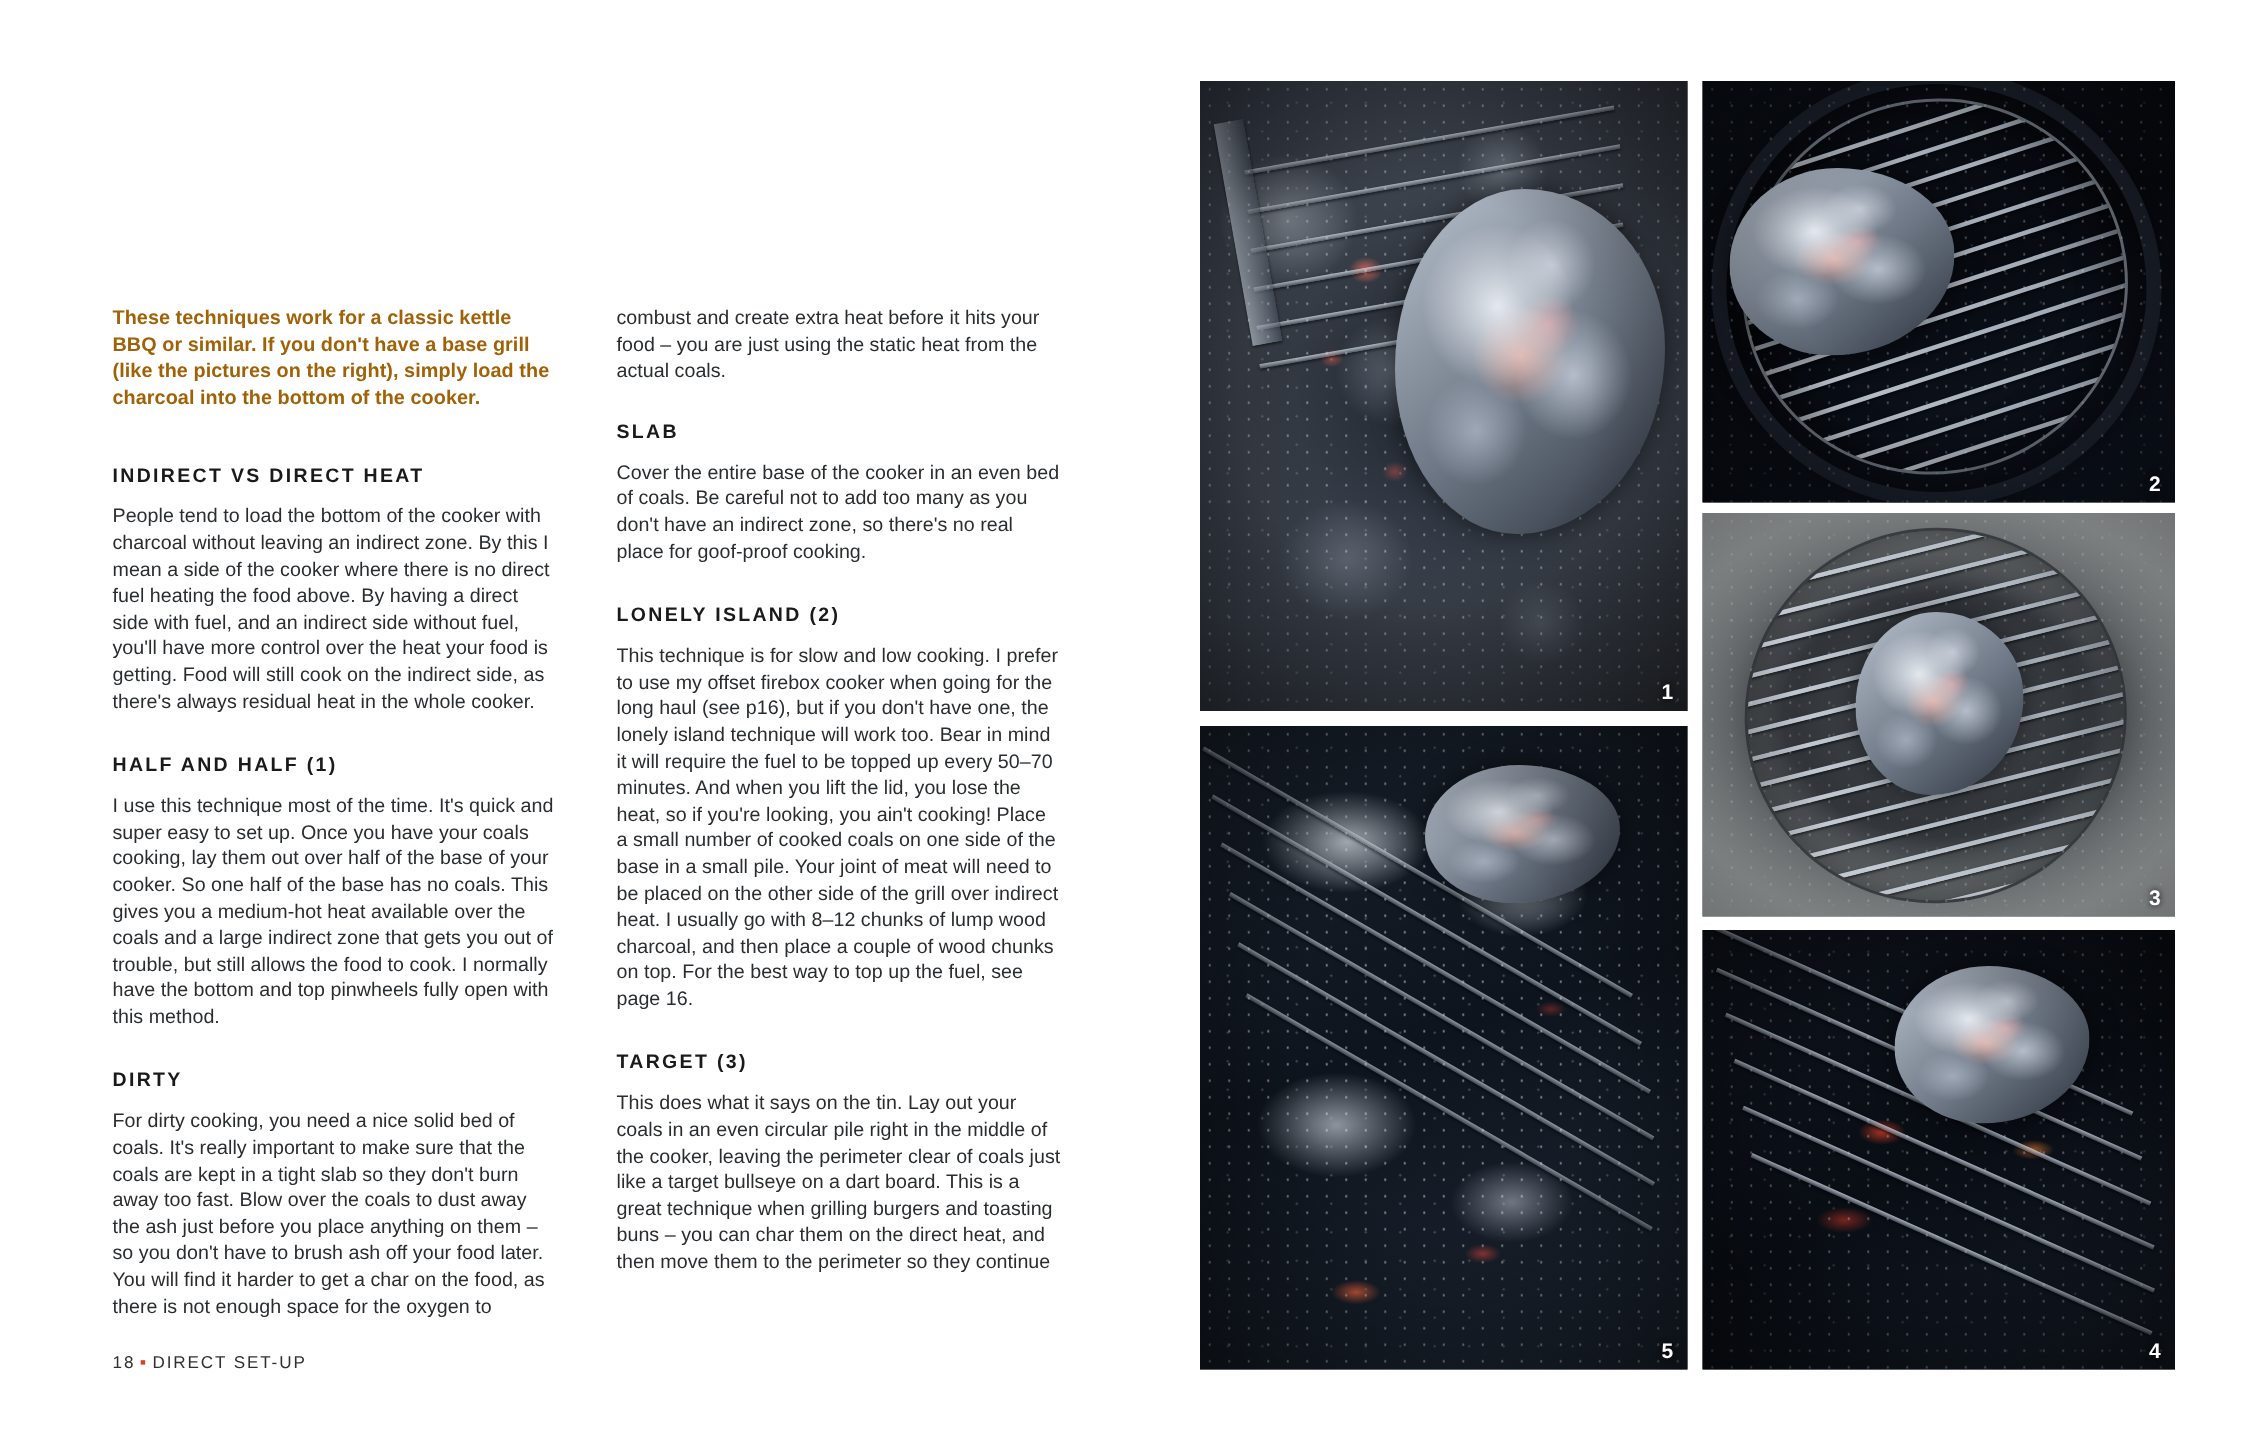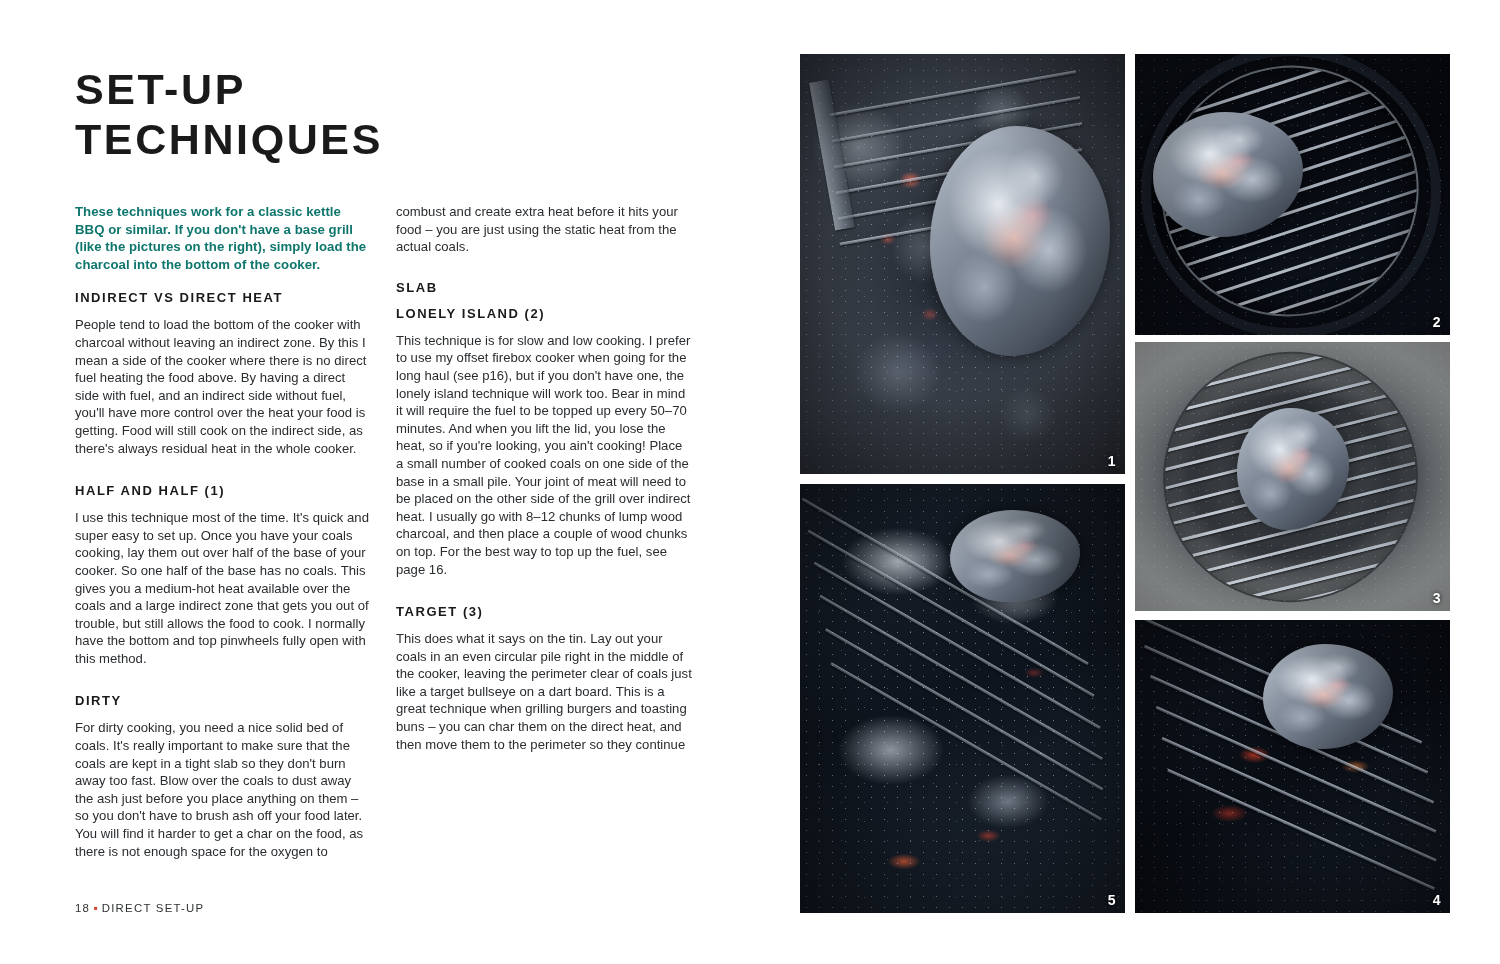--- a/index.html
+++ b/index.html
@@ -52,29 +52,29 @@
     width: 600px;
     height: 660px;
   }
 
   .col {
     position: absolute;
     top: 0;
     width: 296px;
   }
   .col-left  { left: 0; }
-  .col-right { left: 321px; }
+  .col-right { left: 336px; }
 
   .intro {
     font-size: 13.2px;
     line-height: 17.6px;
     font-weight: 700;
-    color: #0f766e;
+    color: #a16207;
     letter-spacing: 0.05px;
-    margin-bottom: 17px;
+    margin-bottom: 36px;
   }
 
   .sec-head {
     font-size: 13px;
     font-weight: 700;
     letter-spacing: 1.55px;
     color: #1a1a1a;
     text-transform: uppercase;
     margin-bottom: 11px;
   }
@@ -237,24 +237,20 @@
     z-index: 30;
   }
 </style>
 </head>
 <body>
 
 <div class="page">
 
   <div class="text-page">
 
-    <div class="title-block">
-      <div class="title-line">SET-UP</div>
-      <div class="title-line">TECHNIQUES</div>
-    </div>
 
     <div class="columns">
 
       <div class="col col-left">
 
         <p class="intro">These techniques work for a classic kettle BBQ or similar. If you don't have a base grill (like the pictures on the right), simply load the charcoal into the bottom of the cooker.</p>
 
         <h2 class="sec-head">INDIRECT VS DIRECT HEAT</h2>
         <p class="body-par">People tend to load the bottom of the cooker with charcoal without leaving an indirect zone. By this I mean a side of the cooker where there is no direct fuel heating the food above. By having a direct side with fuel, and an indirect side without fuel, you'll have more control over the heat your food is getting. Food will still cook on the indirect side, as there's always residual heat in the whole cooker.</p>
 
@@ -264,20 +260,21 @@
         <h2 class="sec-head">DIRTY</h2>
         <p class="body-par">For dirty cooking, you need a nice solid bed of coals. It's really important to make sure that the coals are kept in a tight slab so they don't burn away too fast. Blow over the coals to dust away the ash just before you place anything on them – so you don't have to brush ash off your food later. You will find it harder to get a char on the food, as there is not enough space for the oxygen to</p>
 
       </div>
 
       <div class="col col-right">
 
         <p class="body-par tight">combust and create extra heat before it hits your food – you are just using the static heat from the actual coals.</p>
 
         <h2 class="sec-head">SLAB</h2>
+        <p class="body-par">Cover the entire base of the cooker in an even bed of coals. Be careful not to add too many as you don't have an indirect zone, so there's no real place for goof-proof cooking.</p>
 
         <h2 class="sec-head">LONELY ISLAND (2)</h2>
         <p class="body-par">This technique is for slow and low cooking. I prefer to use my offset firebox cooker when going for the long haul (see p16), but if you don't have one, the lonely island technique will work too. Bear in mind it will require the fuel to be topped up every 50–70 minutes. And when you lift the lid, you lose the heat, so if you're looking, you ain't cooking! Place a small number of cooked coals on one side of the base in a small pile. Your joint of meat will need to be placed on the other side of the grill over indirect heat. I usually go with 8–12 chunks of lump wood charcoal, and then place a couple of wood chunks on top. For the best way to top up the fuel, see page 16.</p>
 
         <h2 class="sec-head">TARGET (3)</h2>
         <p class="body-par">This does what it says on the tin. Lay out your coals in an even circular pile right in the middle of the cooker, leaving the perimeter clear of coals just like a target bullseye on a dart board. This is a great technique when grilling burgers and toasting buns – you can char them on the direct heat, and then move them to the perimeter so they continue</p>
 
       </div>
     </div>
 

